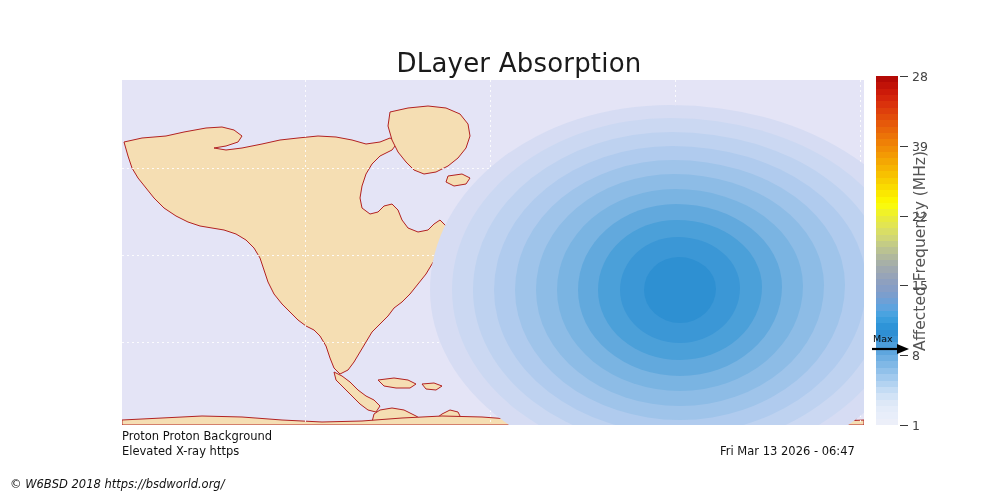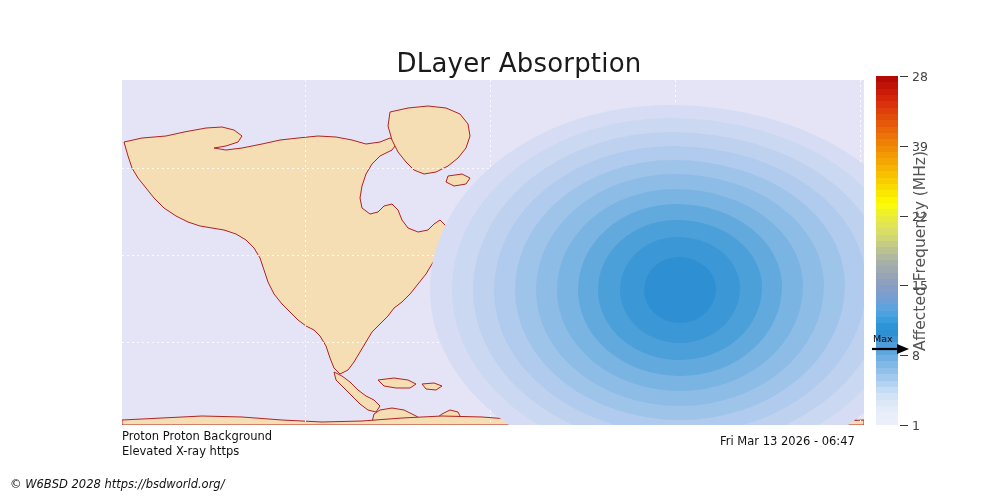--- a/index.html
+++ b/index.html
@@ -97,21 +97,21 @@
   #max-anno svg { position:absolute; left:0; top:11px; }
 
   
   .note {
     position: absolute;
     font-size: 11.5px;
     color: #111;
   }
   #note1 { left: 122px; top: 429px; }
   #note2 { left: 122px; top: 444px; }
-  #datestamp { left: 720px; top: 434px; font-size: 11.5px; color:#111; position:absolute;text-align:center;}
+  #datestamp { left: 720px; top: 444px; font-size: 11.5px; color:#111; position:absolute;text-align:center;}
   #copyright {
     position: absolute; left: 10px; top: 477px;
     font-size: 11.5px; font-style: italic; color: #111;
   }
 </style>
 </head>
 <body>
 
 <div id="title">DLayer Absorption</div>
 
@@ -301,13 +301,13 @@
   <div class="maxlabel">Max</div>
   <svg width="40" height="14" viewBox="0 0 40 14">
     <line x1="1" y1="5" x2="28" y2="5" stroke="#000" stroke-width="2.2"></line>
     <polygon points="26,0 38,5 26,10" fill="#000"></polygon>
   </svg>
 </div>
 
 <div class="note" id="note1">Proton Proton Background</div>
 <div class="note" id="note2">Elevated X-ray https</div>
 <div id="datestamp">Fri Mar 13 2026 - 06:47</div>
-<div id="copyright">© W6BSD 2028 https://bsdworld.org/</div>
+<div id="copyright">© W6BSD 2018 https://bsdworld.org/</div>
 
 </body></html>

